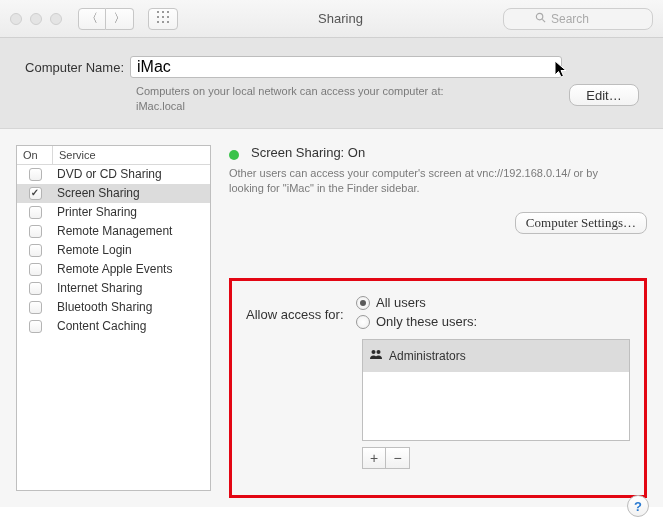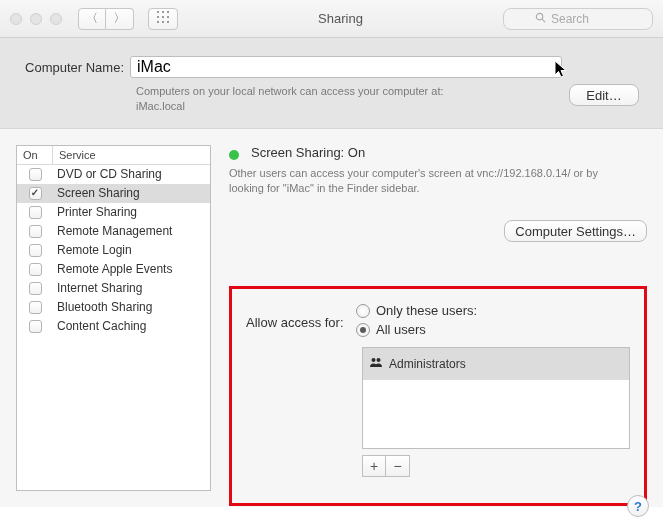--- a/index.html
+++ b/index.html
@@ -40,21 +40,21 @@
   .svc-on { width:36px; display:flex; align-items:center; justify-content:center; }
   .svc-label { padding-left:4px; color:#333; }
   .chk { width:13px; height:13px; border:1px solid #b4b4b4; border-radius:3px; background:linear-gradient(#fff,#f2f2f2); display:flex; align-items:center; justify-content:center; font-size:11px; color:#444; line-height:1;}
   .chk.on::after { content:"✓"; font-size:10px; font-weight:bold;}
 
   .right { flex:1; padding-left:18px; position:relative; }
   .status-row { display:flex; align-items:flex-end; gap:12px; }
   .status-dot { width:10px; height:10px; border-radius:50%; background:#39c24a; }
   .status-text { font-size:13px; color:#333; }
   .desc { font-size:11px; color:#7a7a7a; margin-top:6px; line-height:1.4; max-width: 400px;}
-  .btn.cs { float:right; margin-top:24px; padding:0 10px;}
+  .btn.cs { float:right; margin-top:16px; padding:0 10px;font-family:Liberation Serif, serif;}
 
   .redbox { border:3px solid #e30613; margin-top:44px; padding:14px 14px 14px 14px; height: 220px; position:relative;}
   .access-row { display:flex; align-items:center; }
   .access-lbl { width:110px; font-size:13px; color:#333; padding-top:1px;}
   .radios { }
   .radio-row { display:flex; align-items:center; gap:6px; margin-bottom:4px; font-size:13px;}
   .radio { width:14px; height:14px; border:1px solid #999; border-radius:50%; background:radial-gradient(#fff,#eee); display:inline-flex; align-items:center; justify-content:center;}
   .radio.on::after { content:""; width:6px; height:6px; border-radius:50%; background:#5b5b5b; display:block;}
   .userlist { margin-left:116px; margin-top:6px; border:1px solid #bfbfbf; background:#fff; height:102px; }
   .userlist .urow { background:#dcdcdc; height:19px; display:flex; align-items:center; padding:16px 6px; gap:6px; font-size:12px;}
@@ -199,26 +199,26 @@
     </div>
     <div class="desc">Other users can access your computer's screen at vnc://192.168.0.14/ or by looking for "iMac" in the Finder sidebar.</div>
     <button class="btn cs">Computer Settings…</button>
     <div style="clear:both"></div>
 
     <div class="redbox">
       <div class="access-row">
         <div class="access-lbl">Allow access for:</div>
         <div class="radios">
           <div class="radio-row">
+            <span class="radio on"></span>
+            <span>All users</span>
+          </div>
+          <div class="radio-row">
             <span class="radio"></span>
             <span>Only these users:</span>
-          </div>
-          <div class="radio-row">
-            <span class="radio on"></span>
-            <span>All users</span>
           </div>
         </div>
       </div>
       <div class="userlist">
         <div class="urow">
           <span class="people-icon">
             <svg width="14" height="11" viewBox="0 0 14 11">
                 <g fill="#2b2b2b">
                   <circle cx="4.5" cy="3" r="2"></circle>
                   <path d="M1 10 q0 -3.5 3.5 -3.5 t3.5 3.5 z"></path>

